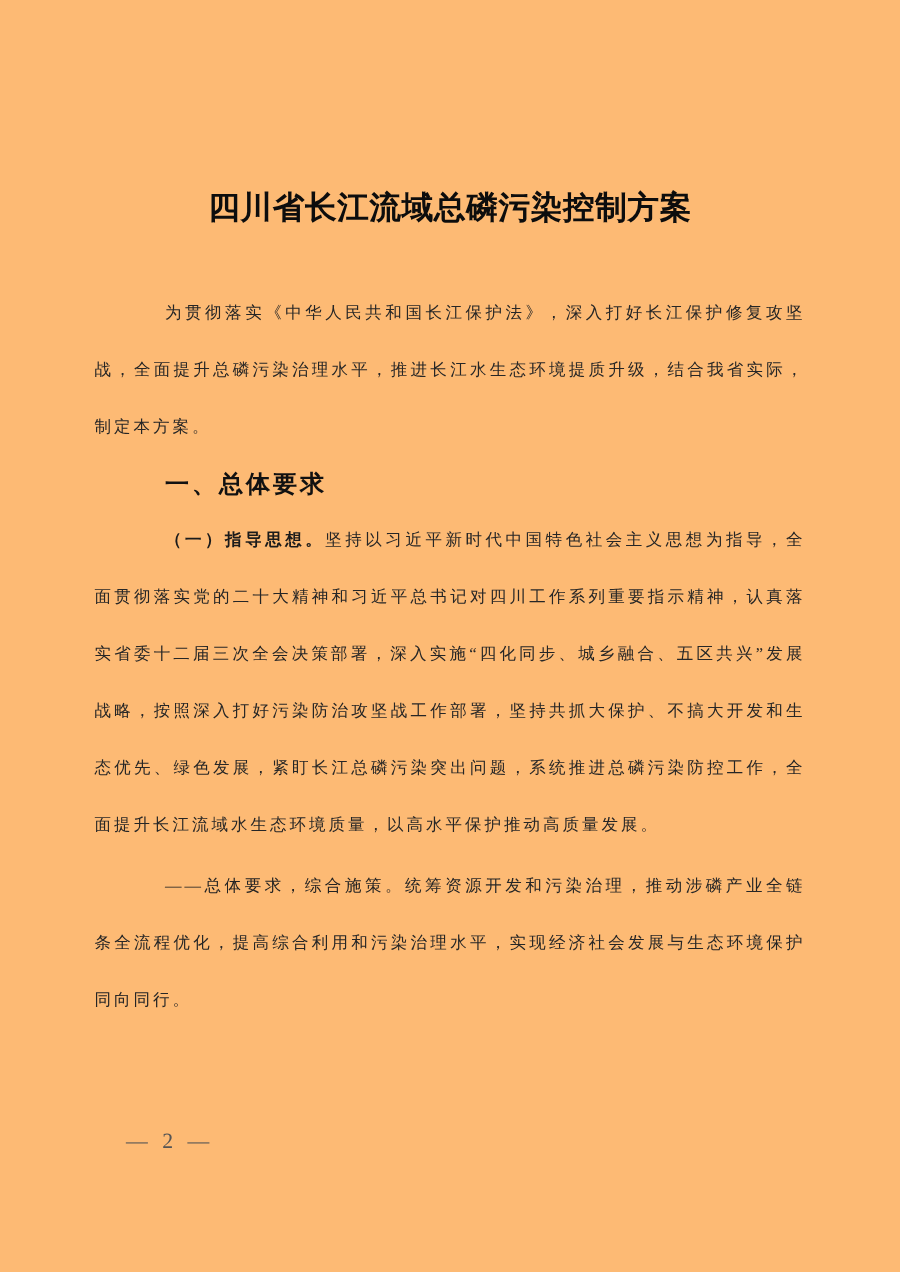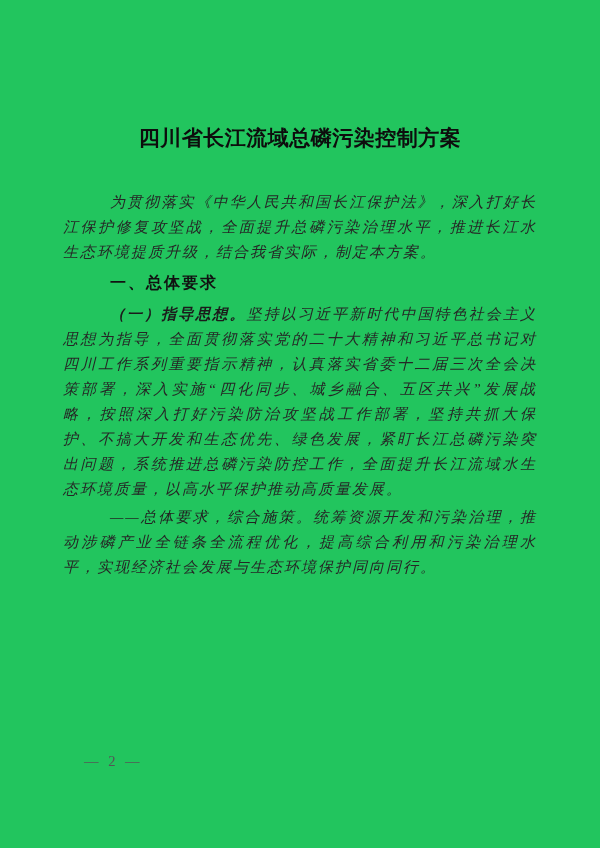--- a/index.html
+++ b/index.html
@@ -4,56 +4,55 @@
 <style>
   html, body {
     margin: 0;
     padding: 0;
     background: #ffffff;
   }
   .page {
     position: relative;
     width: 600px;
     height: 848px;
-    background: #22c55e;
+    background: #fdba74;
     box-sizing: border-box;
     padding: 123px 63px 0 63px;
     overflow: hidden;
     font-family: "Liberation Serif", "DejaVu Serif", serif;
     color: #262626;
   }
   .doc-title {
     margin: 0 0 37px 0;
     font-size: 21px;
     line-height: 30px;
     font-weight: bold;
     text-align: center;
     letter-spacing: 0.5px;
     color: #0d0d0d;
     font-family: "Liberation Serif", "DejaVu Serif", serif;
   }
   .body-para {
     margin: 0 0 3px 0;
-    font-size: 15px;
-    line-height: 25px;
+    font-size: 11px;
+    line-height: 38px;
     letter-spacing: 2px;
     text-align: justify;
     text-indent: 47px;
     color: #262626;
-    font-style: italic;
   }
   .section-heading {
     margin: 5px 0 2px 0;
     font-size: 16px;
     line-height: 29.5px;
     font-weight: bold;
     letter-spacing: 2px;
     text-indent: 47px;
     color: #111111;
-    font-family: Liberation Mono, monospace;
+    font-family: Liberation Sans, sans-serif;
   }
   .lead-strong {
     font-weight: bold;
     color: #1b1b1b;
   }
   .lead-kai {
     color: #222222;
   }
   .page-number {
     position: absolute;

